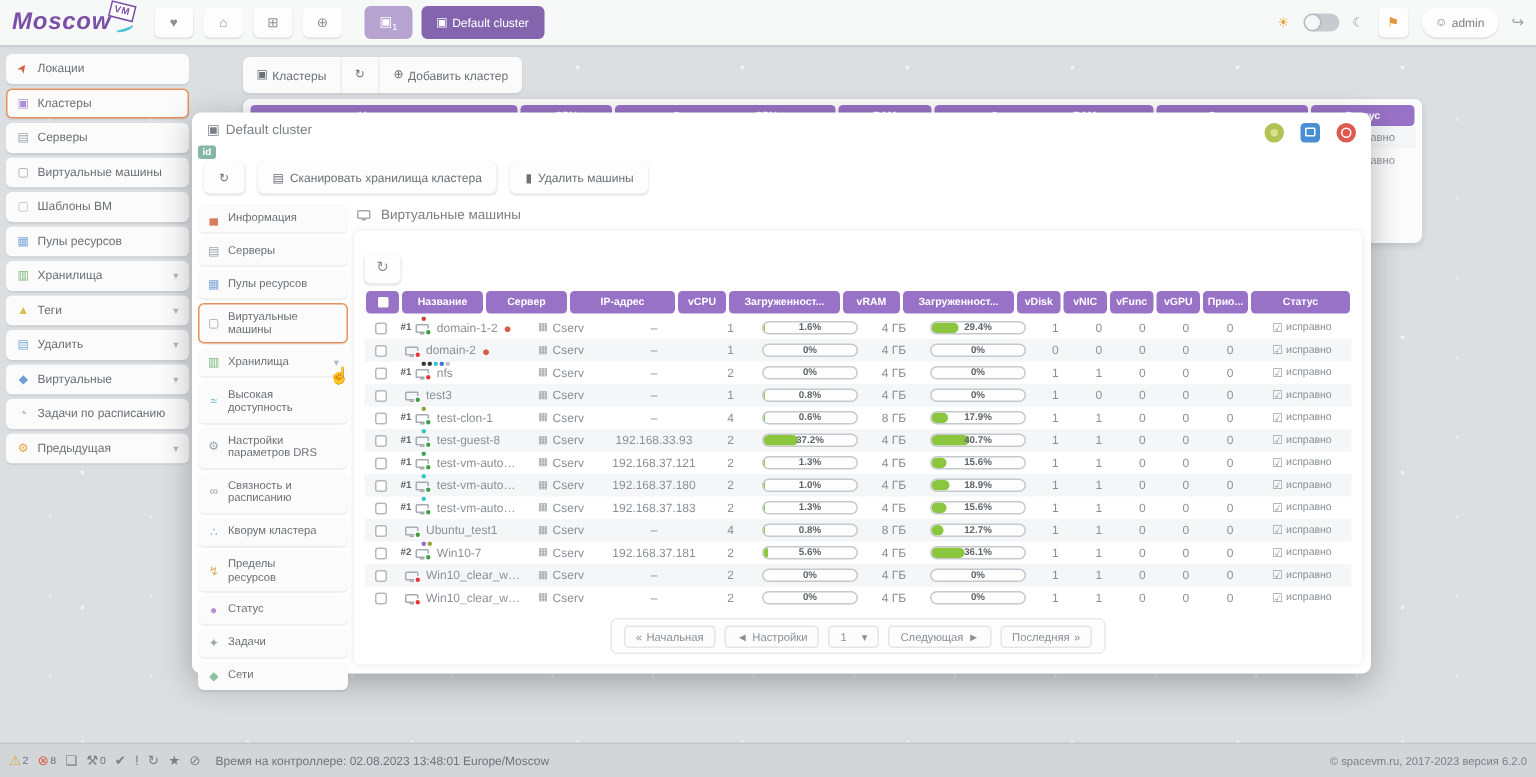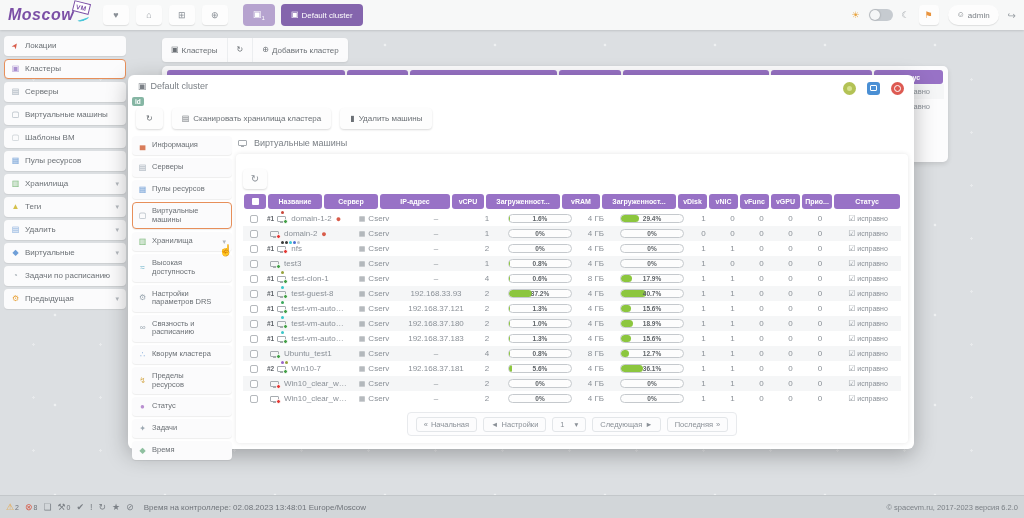--- a/index.html
+++ b/index.html
@@ -353,21 +353,21 @@
     <span class="lb">Статус</span>
     <span class="chev" style="visibility: hidden;">▾</span>
   </div>
       <div class="side-item">
     <span class="ic glyph" style="color: rgb(154, 166, 176);">✦</span>
     <span class="lb">Задачи</span>
     <span class="chev" style="visibility: hidden;">▾</span>
   </div>
       <div class="side-item">
     <span class="ic glyph" style="color: rgb(143, 192, 160);">◆</span>
-    <span class="lb">Время</span>
+    <span class="lb">Сети</span>
     <span class="chev" style="visibility: hidden;">▾</span>
   </div>
     </nav>
   <section class="m-content">
     <div class="c-title">
       <span class="mon"></span>
       <span>Виртуальные машины</span>
     </div>
     <div class="c-panel">
       <div class="p-top">

